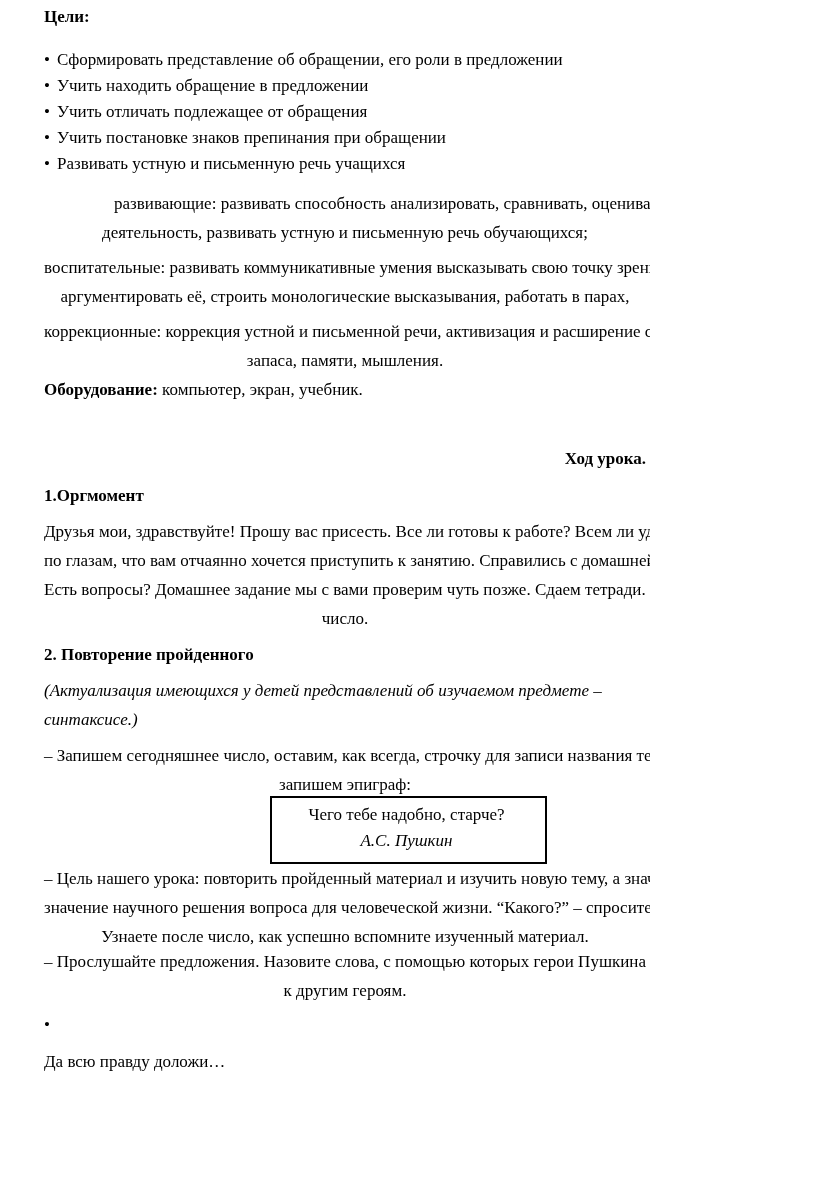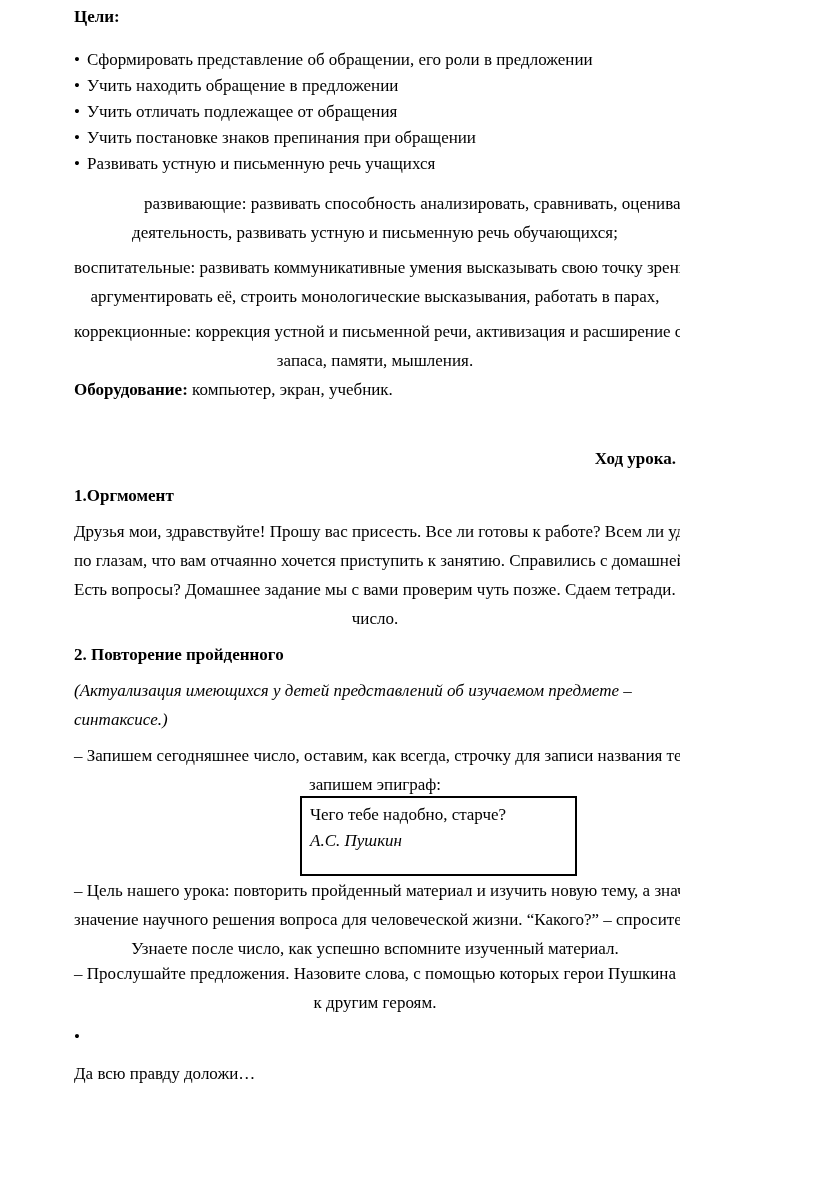--- a/index.html
+++ b/index.html
@@ -8,21 +8,20 @@
     width: 650px;
     height: 1186px;
     box-sizing: border-box;
     padding: 2px 4px 0 44px;
     background: #ffffff;
     color: #000000;
     font-family: "Liberation Serif", "DejaVu Serif", serif;
     font-size: 17px;
     line-height: 29px;
     overflow: hidden;
-    margin-left: 30px;
   }
   .block { margin: 0; }
   .b { font-weight: bold; }
   .i { font-style: italic; }
   .lbl { font-weight: bold; margin-right: 0.25em; }
   .ml { white-space: pre; text-align: center; }
   .center { text-align: right; }
 
   .goal-list { margin-top: 16px; line-height: 26px; }
   .li { display: flex; }
@@ -39,22 +38,22 @@
   .mtn3 { margin-top: -3px; }
   .mtn4 { margin-top: -4px; }
 
   .indent-first { text-indent: 70px; }
 
   .epigraph-box {
     box-sizing: content-box;
     width: 253px;
     margin: -3px 0 0 226px;
     border: 2px solid #000000;
-    padding: 4px 12px 20px 8px;
-    text-align: left;
+    padding: 4px 12px 8px 8px;
+    text-align: center;
     line-height: 26px;
   }
 </style>
 </head>
 <body>
 
 <div class="page">
 
   <p class="block b">Цели:</p>
 

